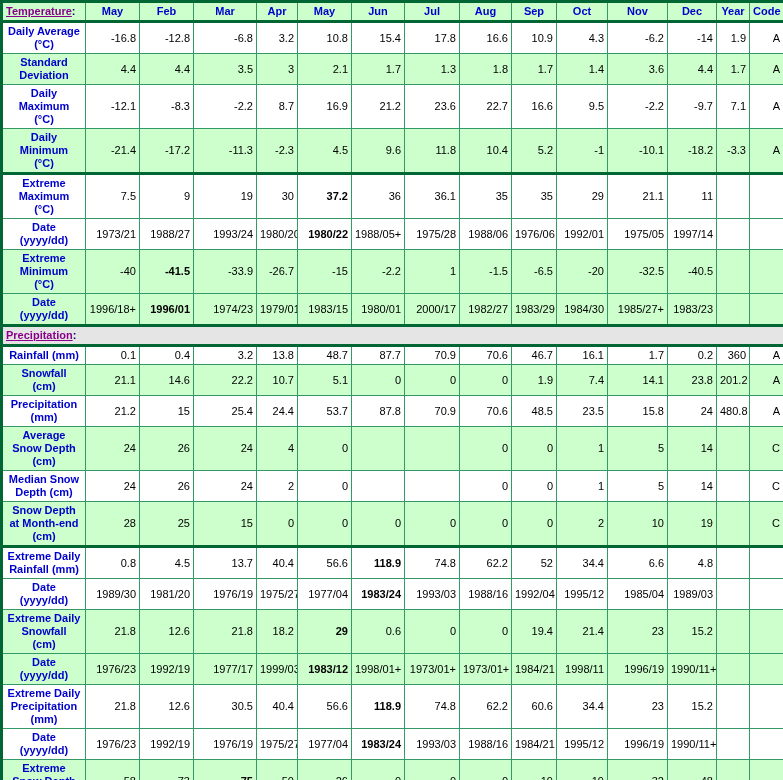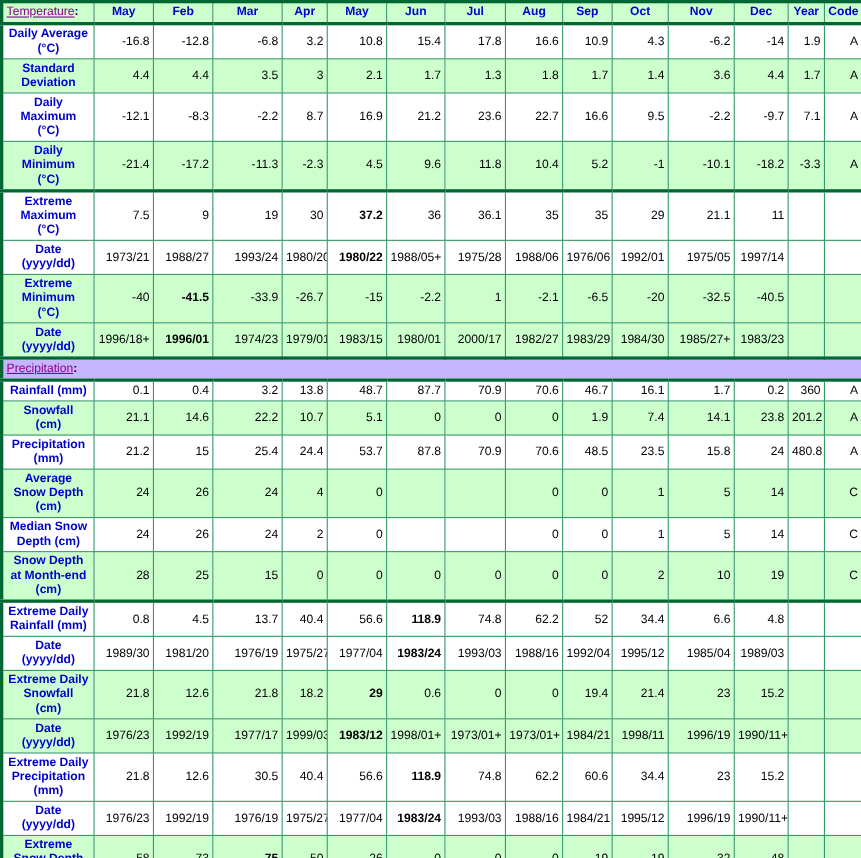--- a/index.html
+++ b/index.html
@@ -22,22 +22,22 @@
   .climate tr.shade{background:#CCFFCC;}
   .climate tr.heavy > td, .climate tr.heavy > th{border-top:3px solid #006633;}
   thead th{background:#CCFFCC;color:#0000CC;font-weight:bold;text-align:center;}
   thead th.corner{text-align:left;}
   th.label{
     color:#0000CC;font-weight:bold;text-align:center;
     white-space:pre-line;background:transparent;
   }
   td.val{text-align:right;color:#000;}
   td.val.b{font-weight:bold;}
-  td.section{background:#c4b5fd;text-align:left;font-weight:bold;}
-  a.tbl-link{color:#8B008B;text-decoration:underline;font-weight:normal;cursor:pointer;}
+  td.section{background:#e5e5e5;text-align:left;font-weight:bold;}
+  a.tbl-link{color:#8B008B;text-decoration:underline;font-weight:bold;cursor:pointer;}
   span.colon{color:#000066;font-weight:bold;text-decoration:none;}
 </style>
 </head>
 <body>
 
 <table class="climate">
   <colgroup>
     <col style="width:84px">
       <col style="width:54px">
       <col style="width:54px">
@@ -189,21 +189,21 @@
         <th class="label">Extreme
 Minimum
 (°C)</th>
         <td class="val">-40</td>
         <td class="val b">-41.5</td>
         <td class="val">-33.9</td>
         <td class="val">-26.7</td>
         <td class="val">-15</td>
         <td class="val">-2.2</td>
         <td class="val">1</td>
-        <td class="val">-2.1</td>
+        <td class="val">-1.5</td>
         <td class="val">-6.5</td>
         <td class="val">-20</td>
         <td class="val">-32.5</td>
         <td class="val">-40.5</td>
         <td class="val"></td>
         <td class="val"></td>
       </tr>
       <tr class="shade">
         <th class="label">Date
 (yyyy/dd)</th>

